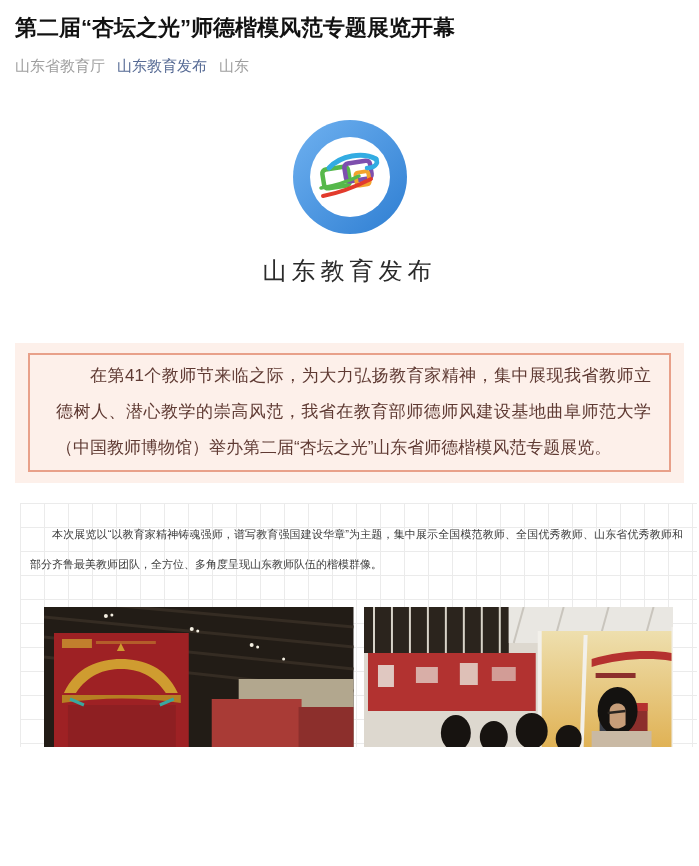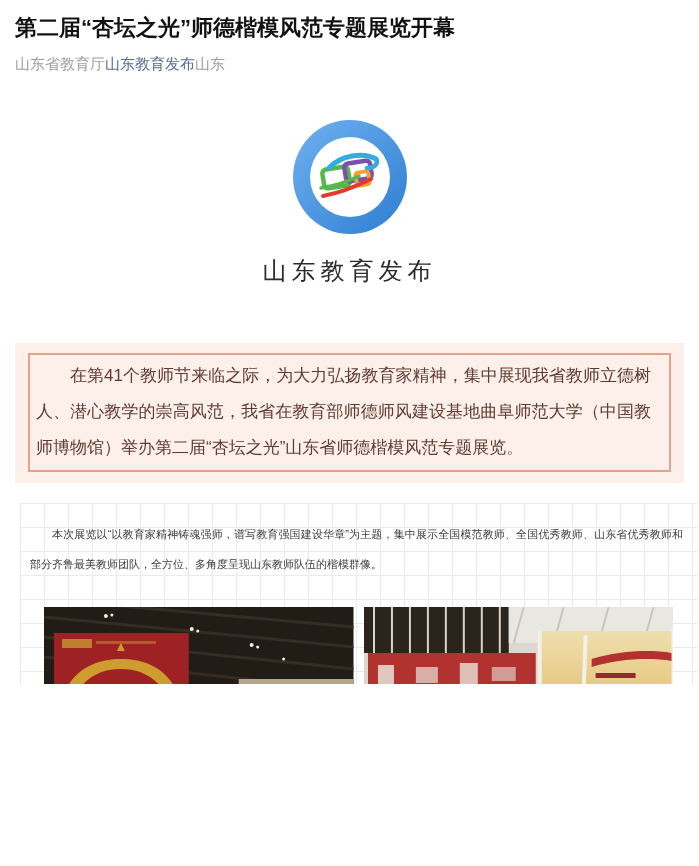--- a/index.html
+++ b/index.html
@@ -1,54 +1,53 @@
 <!DOCTYPE html>
 <html><head>
 <meta charset="utf-8">
 <style>
   html,body{margin:0;padding:0;background:#ffffff;}
   .page{
     position:relative;
-    width:699px;height:684px;
+    width:699px;height:866px;
     overflow:hidden;
     background:#ffffff;
     font-family:"Liberation Sans",sans-serif;
     color:#333;
   }
   .article-title{
     margin:12px 15px 0 15px;
     font-size:22px;line-height:31px;
     font-weight:bold;color:#121212;
   }
   .meta{
     margin:13px 15px 0 15px;
     font-size:15px;line-height:20px;
     color:#9e9e9e;
-    display:flex;align-items:baseline;
+    display:flex;gap:12px;align-items:baseline;
     white-space:nowrap;
-    font-family:Liberation Mono, monospace;
   }
   .meta .account-link{color:#576b95;text-decoration:none;cursor:pointer;}
   .logo-block{margin-top:44px;text-align:center;}
   .logo-svg{width:114px;height:114px;display:block;margin:0 auto;}
   .logo-caption{
     margin-top:24px;
     font-family:"Liberation Serif",serif;
     font-size:24px;line-height:27px;
     letter-spacing:5px;
     color:#2b2b2b;
   }
   .highlight-outer{
     margin:58px 15px 0 15px;
     background:#fdf0ea;
     padding:10px 13px 11px 13px;
   }
   .highlight-inner{
     border:2px solid #e8a089;
-    padding:3px 18px 4px 6px;
+    padding:3px 18px 4px 26px;
   }
   .highlight-inner p{
     margin:0;
     font-size:17px;line-height:36px;
     color:#5f3a33;
     text-indent:2em;
     text-align:justify;
   }
   .grid-section{
     margin:20px 2px 0 20px;

